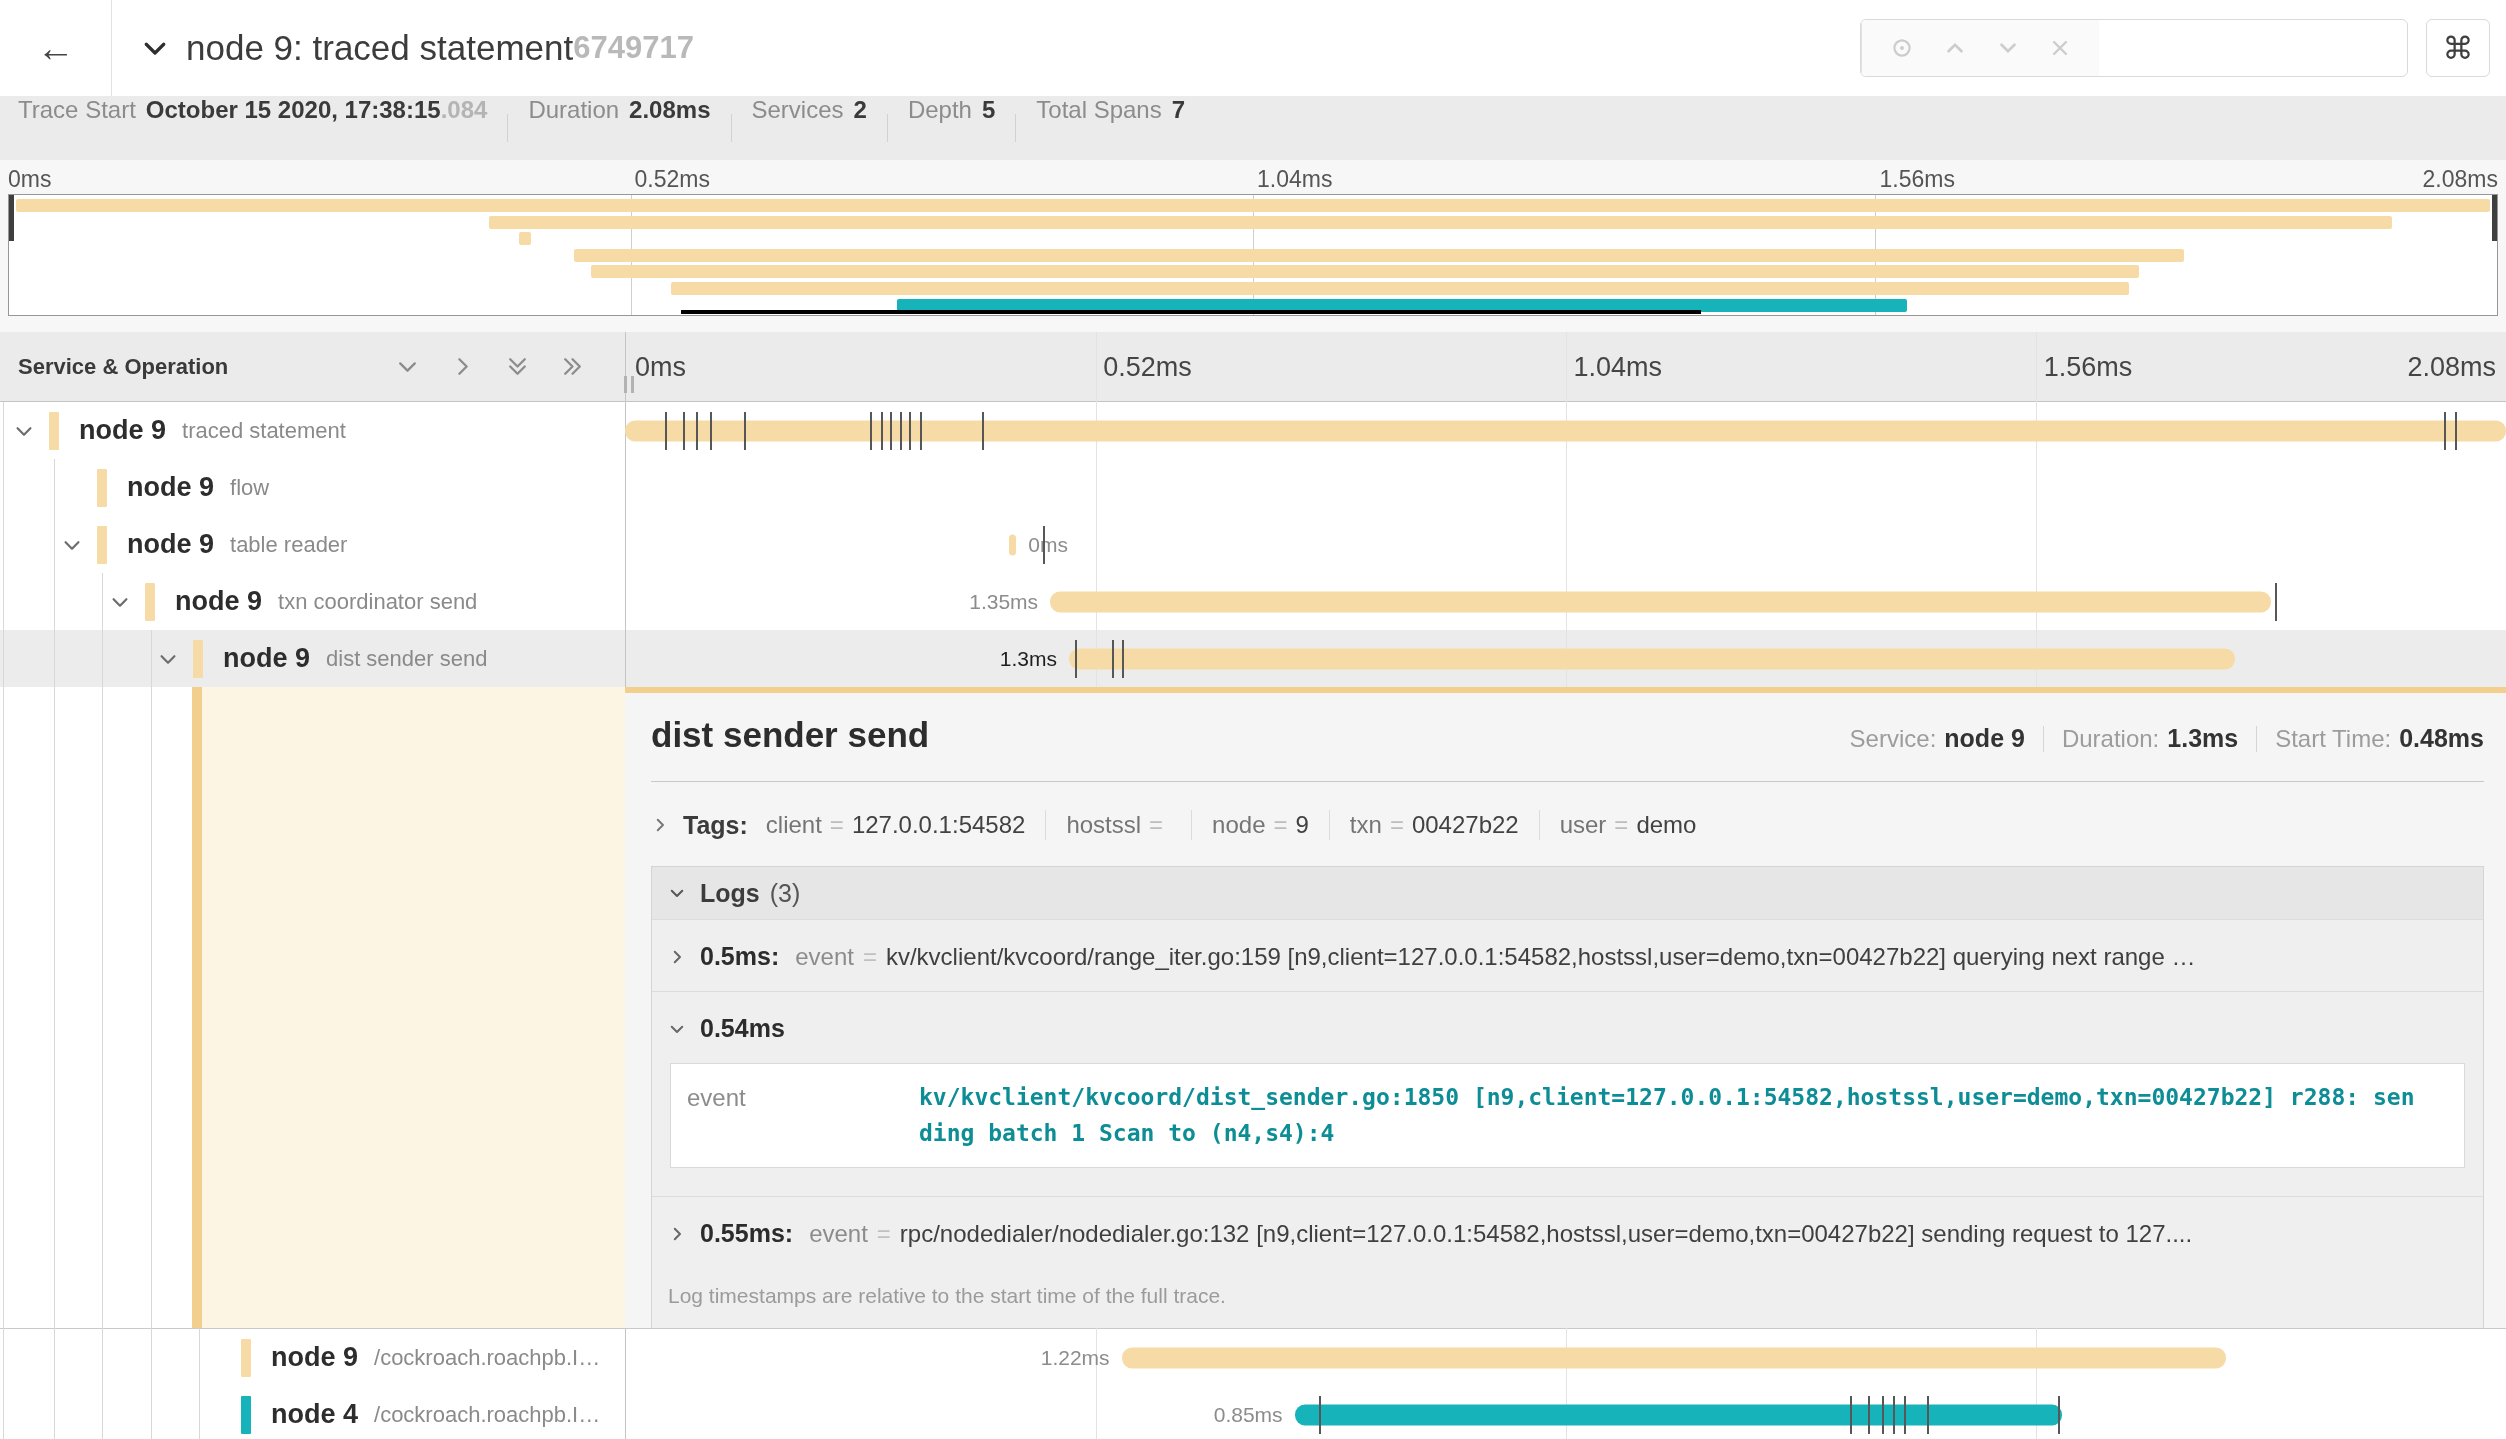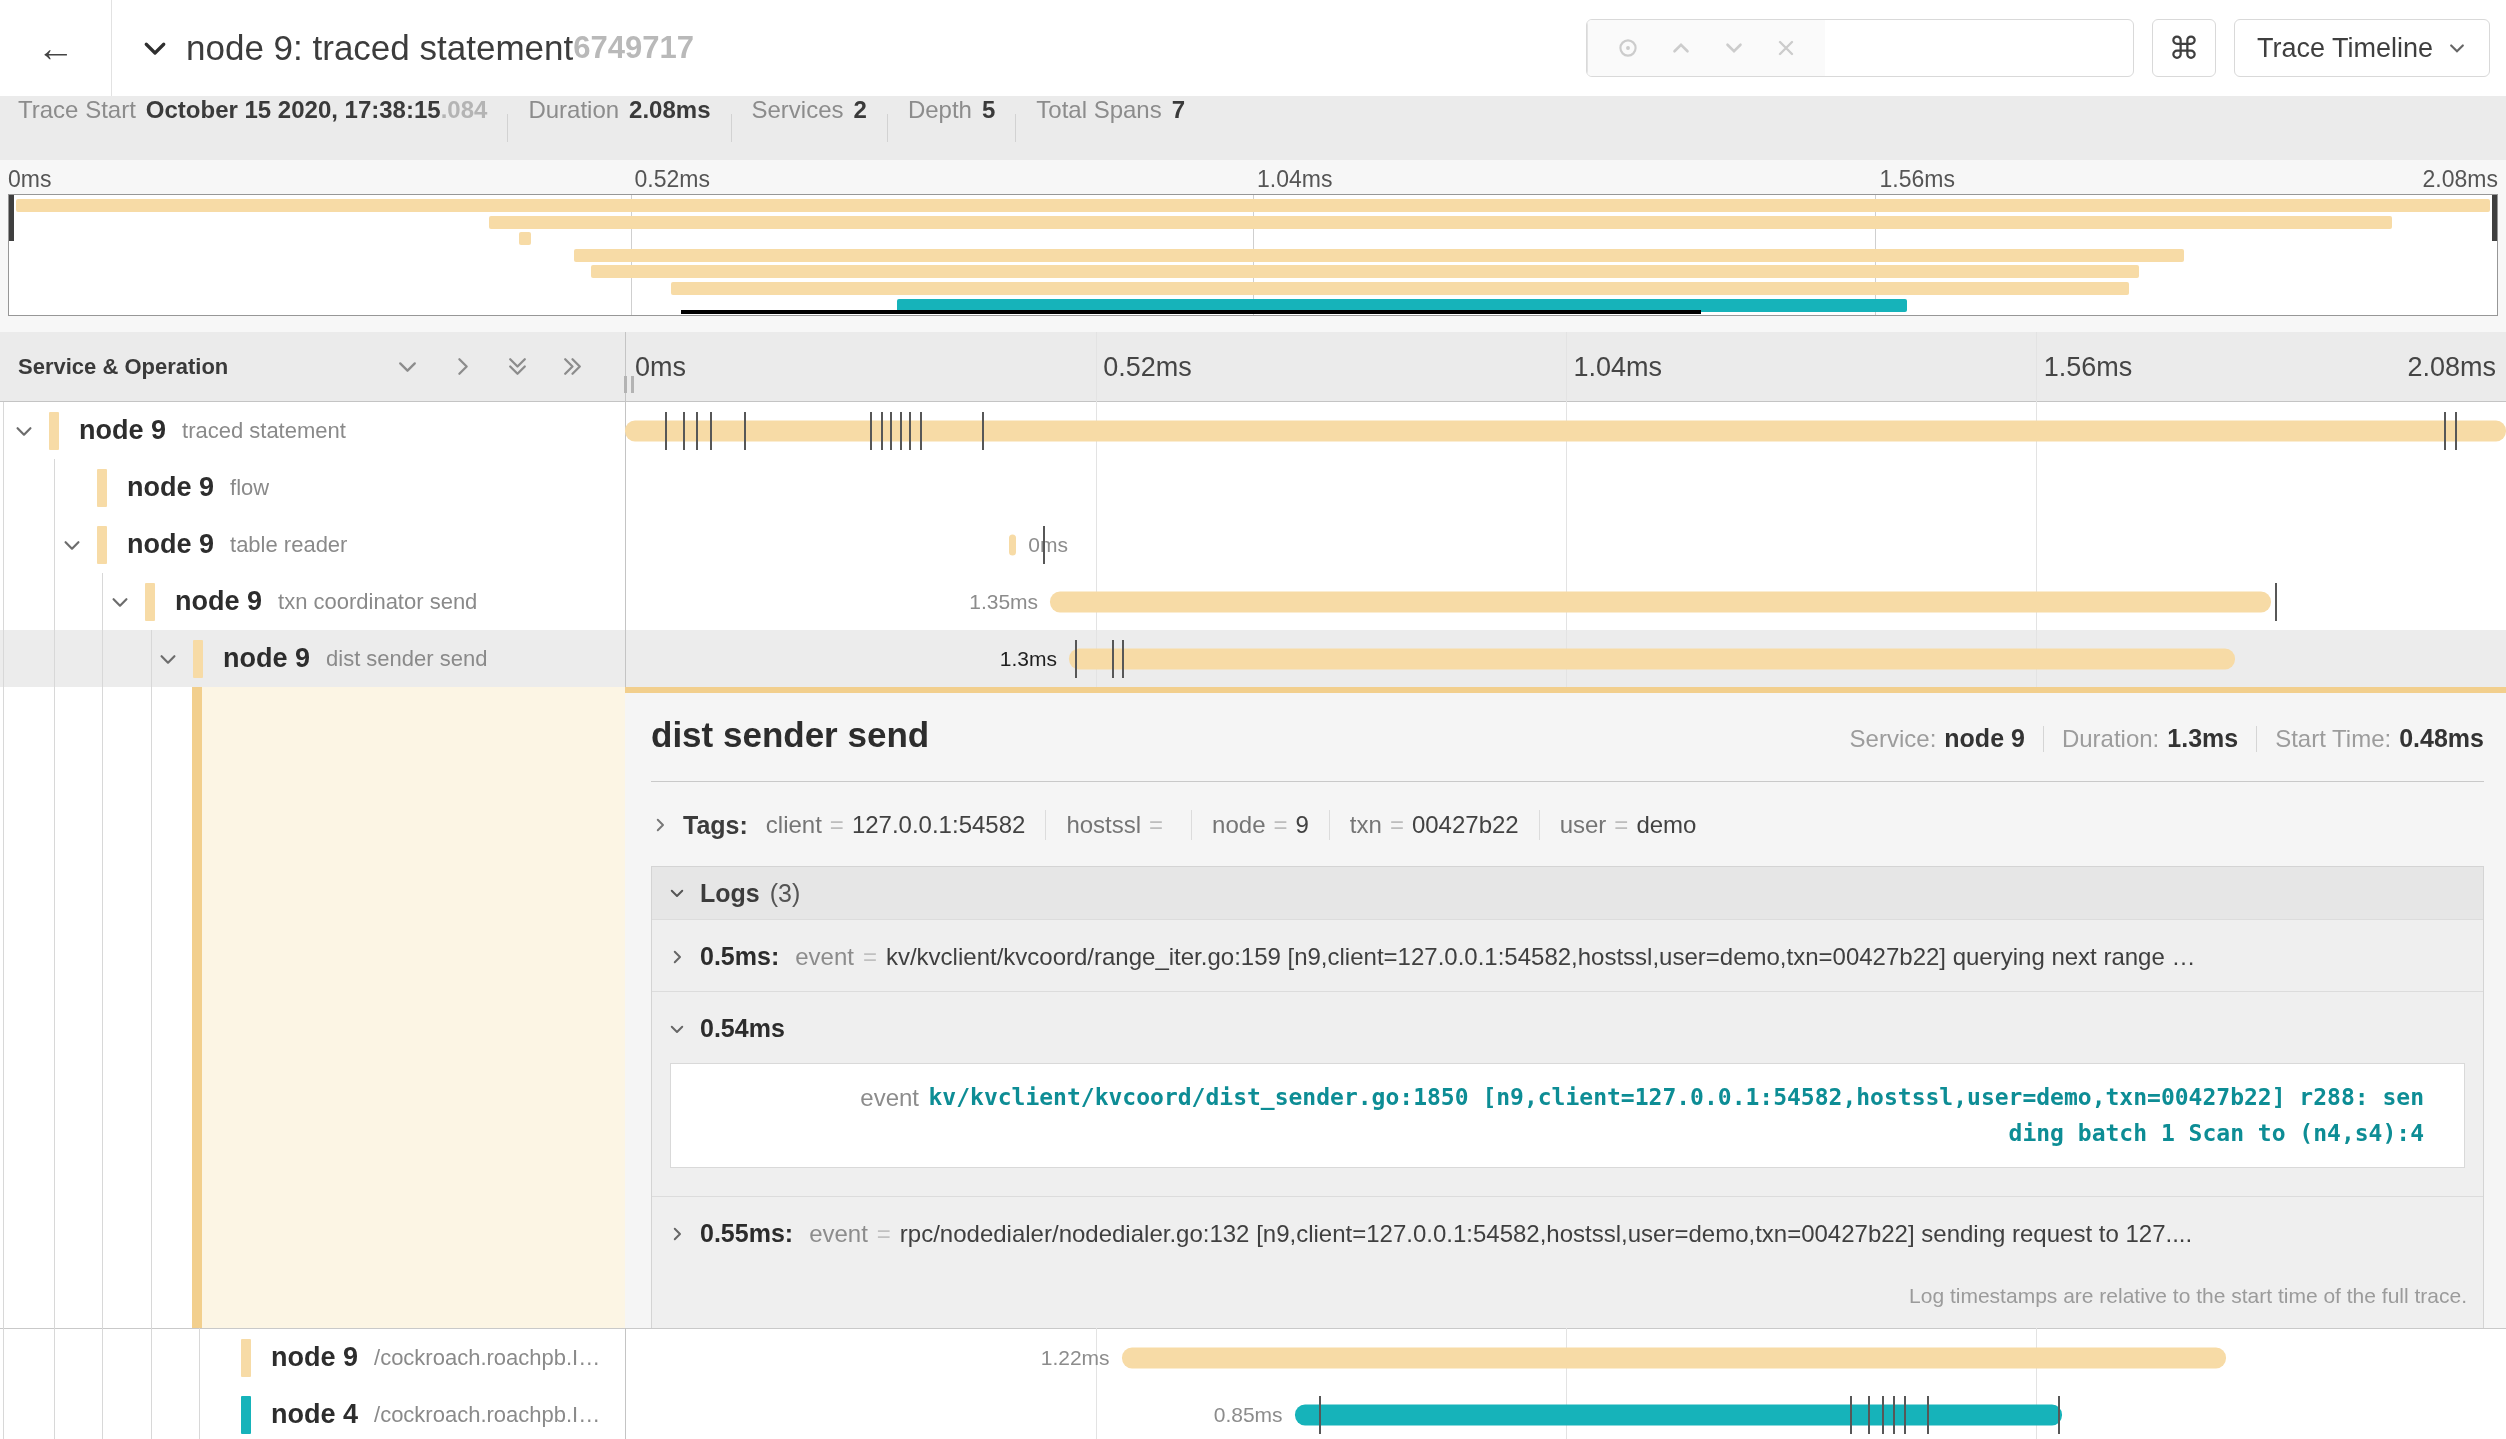--- a/index.html
+++ b/index.html
@@ -97,21 +97,21 @@
   .dp-divider { border-bottom:1px solid #c9c9c9; margin-top:26px; }
   .tags-row { display:flex; align-items:center; margin-top:22px; height:42px; }
   .tags-row .t-chevron { color:#777; display:flex; margin-right:14px; cursor:pointer; }
   .tags-title { font-size:25px; font-weight:bold; color:#3c3c3c; margin-right:18px; }
   .tag-item { display:flex; align-items:baseline; font-size:24px; }
   .tag-key { color:#757575; }
   .tag-eq { color:#bdbdbd; margin:0 8px; }
   .tag-val { color:#424242; }
   .tag-sep { width:1px; height:30px; background:#dcdcdc; margin:0 20px; align-self:center; }
 
-  .logs-box { margin-top:20px; border:1px solid #d4d4d4; background:#efefef;text-align:right; }
+  .logs-box { margin-top:20px; border:1px solid #d4d4d4; background:#efefef; }
   .logs-header { height:52px; display:flex; align-items:center; padding:0 16px; background:#e6e6e6; cursor:pointer; }
   .logs-header .l-chevron { color:#555; display:flex; margin-right:14px; }
   .logs-title { font-size:25px; font-weight:bold; color:#3c3c3c; margin-right:10px; }
   .logs-count { font-size:25px; color:#555; }
   .log-row { border-top:1px solid #dcdcdc; padding:22px 16px 20px 16px; }
   .log-line { display:flex; align-items:baseline; white-space:nowrap; overflow:hidden; }
   .log-line .l-chevron { color:#666; display:flex; margin-right:14px; align-self:center; flex:none; }
   .log-time { font-size:25px; font-weight:bold; color:#2c2c2c; margin-right:16px; flex:none; }
   .log-key { font-size:24px; color:#8c8c8c; flex:none; }
   .log-eq { font-size:24px; color:#c0c0c0; margin:0 9px; flex:none; }
@@ -160,26 +160,20 @@
               </svg>
           </span>
           <span class="ficon">
             <svg class="ic" width="24" height="24" viewBox="0 0 24 24" fill="none" stroke="currentColor" stroke-width="2.4" stroke-linecap="round">
                 <path d="M6 6l12 12M18 6L6 18"></path>
               </svg>
           </span>
         </div>
       </div>
       <button class="kbd-btn">⌘</button>
-      <button class="view-btn">
-        <span>Trace Timeline</span>
-        <svg class="ic" width="20" height="20" viewBox="0 0 24 24" fill="none" stroke="#666" stroke-width="2.6" stroke-linecap="round">
-            <path d="M5 9l7 7 7-7"></path>
-          </svg>
-      </button>
     </div>
   </div>
 
   <div class="statsbar" id="statsbar">
       <span class="stat-item">
         <span class="stat-label">Trace Start</span>
         <span class="stat-value">October 15 2020, 17:38:15</span>
         <span class="stat-suffix">.084</span>
       </span>
       <span class="stat-sep"></span>

